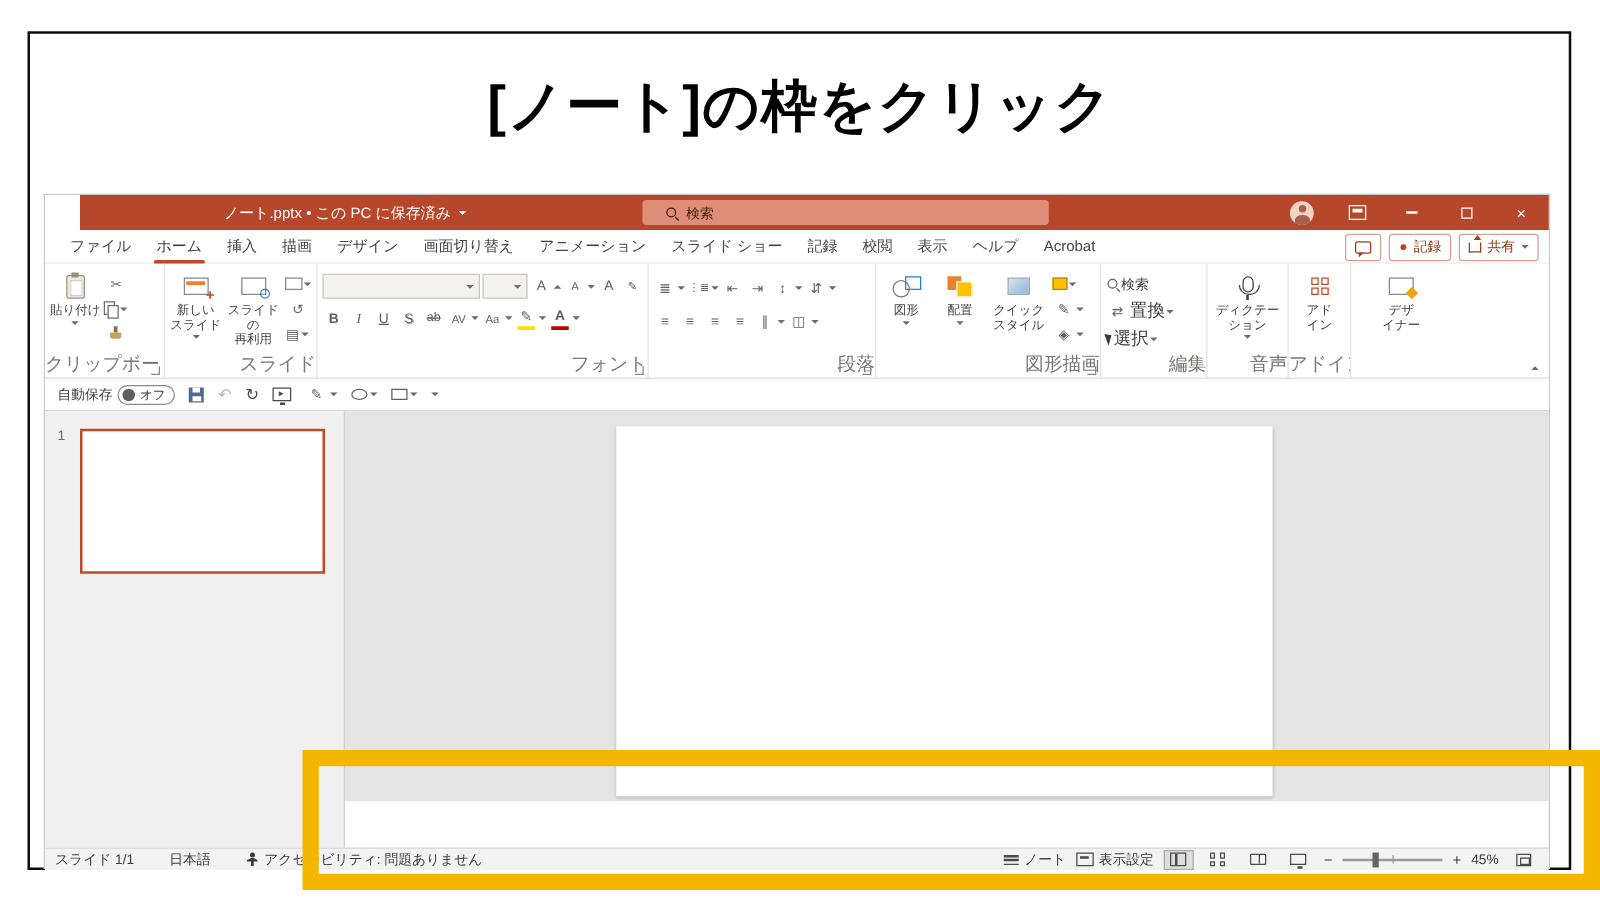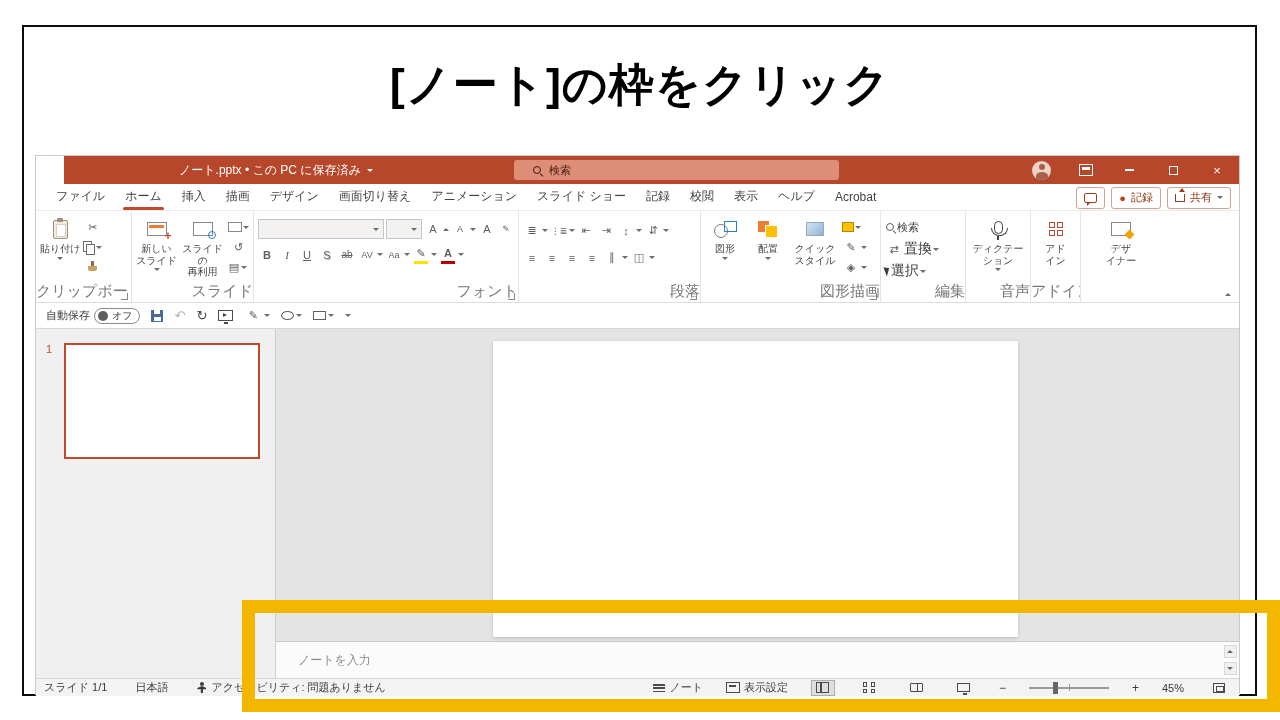--- a/index.html
+++ b/index.html
@@ -27,21 +27,21 @@
   
   .chv{display:inline-block;width:0;height:0;border-left:3px solid transparent;border-right:3px solid transparent;border-top:3.5px solid #6b6b6b}
   .chv.w{border-top-color:#fff}
   .chv.up{transform:rotate(180deg)}
   .tup{width:0;height:0;border-left:3px solid transparent;border-right:3px solid transparent;border-bottom:3.5px solid #666}
   .mag{position:relative;width:11px;height:11px;display:inline-block;flex:0 0 auto}
   .mag::before{content:"";position:absolute;left:1px;top:1px;width:6px;height:6px;border:1.4px solid currentColor;border-radius:50%}
   .mag::after{content:"";position:absolute;left:8.2px;top:8.2px;width:3.6px;height:1.4px;background:currentColor;transform:rotate(45deg);transform-origin:left center}
 
   
-  .tabs{height:27px;display:flex;align-items:flex-end;padding-left:10px;background:#fff;position:relative;border-bottom:1px solid #EDEBE9}
+  .tabs{height:27px;display:flex;align-items:center;padding-left:10px;background:#fff;position:relative;border-bottom:1px solid #EDEBE9}
   .tab{padding:0 10px;height:27px;display:flex;align-items:center;font-size:12px;color:#444;position:relative;white-space:nowrap}
   .tab.sel{font-weight:400;color:#3b3b3b}
   .tab.sel::after{content:"";position:absolute;left:8px;right:8px;bottom:0;height:3px;background:#C0492C;border-radius:2px}
   .tab-actions{position:absolute;right:8px;top:2px;height:23px;display:flex;align-items:center;gap:6px}
   .abtn{height:22px;border:1px solid #D2A292;border-radius:3px;background:#fff;display:flex;align-items:center;gap:5px;padding:0 7px;font-size:11px;color:#8C3415;white-space:nowrap}
   .bub{width:13px;height:10px;border:1.3px solid #A03A1F;border-radius:2px;position:relative}
   .bub::after{content:"";position:absolute;left:2px;bottom:-4.5px;width:0;height:0;border-top:4px solid #A03A1F;border-right:4px solid transparent}
   .dot{color:#C43E1C;font-size:11px}
   .camic{width:13px;height:9px;border:1.3px solid #A03A1F;position:relative}
   .camic::after{content:"";position:absolute;left:3px;top:1.5px;width:4px;height:3px;background:#A03A1F}
@@ -125,21 +125,21 @@
   .rightcol{flex:1;display:flex;flex-direction:column}
   .canvas{height:312px;background:#E4E4E4;position:relative}
   .slide{position:absolute;left:217px;top:12px;width:525px;height:296px;background:#fff;box-shadow:0 1px 3px rgba(0,0,0,.18)}
   .notes{height:37px;background:#FBFBFB;border-top:1px solid #C9C9C9;display:flex;align-items:center;padding-left:22px;color:#8a8a8a;font-size:12px;position:relative}
   .nscroll{position:absolute;right:2px;top:3px;bottom:3px;width:14px;display:flex;flex-direction:column;justify-content:space-between;align-items:center}
   .nbtn{width:13px;height:13px;background:#F0F0F0;border:1px solid #D9D9D9;display:flex;align-items:center;justify-content:center}
 
   
   .status{height:18px;background:#F3F3F3;border-top:1px solid #D6D6D6;display:flex;align-items:center;font-size:11px;color:#3b3b3b;padding:0 8px;gap:28px}
   .st-left{display:flex;align-items:center;gap:28px}
-  .st-right{margin-left:auto;display:flex;align-items:center;gap:23px}
+  .st-right{margin-left:auto;display:flex;align-items:center;gap:8px}
   .stitem{display:flex;align-items:center;gap:4px;white-space:nowrap}
   .iaccess{width:11px;height:12px;position:relative;display:inline-block}
   .iaccess::before{content:"";position:absolute;left:3.5px;top:0;width:4px;height:4px;border-radius:50%;background:#3b3b3b}
   .iaccess::after{content:"";position:absolute;left:1px;top:4.5px;width:9px;height:7px;background:#3b3b3b;clip-path:polygon(50% 0,100% 30%,100% 45%,62% 45%,62% 100%,38% 100%,38% 45%,0 45%,0 30%)}
   .inotes{width:12px;height:9px;position:relative;border-bottom:1.5px solid #4a4a4a;display:inline-block}
   .inotes::before{content:"";position:absolute;left:0;top:1px;width:12px;height:1.5px;background:#4a4a4a}
   .inotes::after{content:"";position:absolute;left:0;top:4px;width:12px;height:1.5px;background:#4a4a4a}
   .idisp{width:14px;height:11px;border:1.4px solid #4a4a4a;position:relative;display:inline-block}
   .idisp::after{content:"";position:absolute;left:2px;top:2px;width:7px;height:1.6px;background:#4a4a4a}
   .iv{width:24px;height:16px;display:flex;align-items:center;justify-content:center;border:1px solid transparent}
@@ -501,31 +501,20 @@
 
     <div class="main">
       <div class="thumbs">
         <span class="thumb-num">1</span>
         <div class="thumb"></div>
       </div>
       <div class="rightcol">
         <div class="canvas">
           <div class="slide"></div>
         </div>
-        <div class="notes">
-          <span>ノートを入力</span>
-          <span class="nscroll">
-            <span class="nbtn">
-                <span class="tup"></span>
-              </span>
-            <span class="nbtn">
-                <span class="chv"></span>
-              </span>
-          </span>
-        </div>
       </div>
     </div>
 
     <div class="status">
       <span class="st-left">
         <span class="stitem">スライド 1/1</span>
         <span class="stitem">日本語</span>
         <span class="stitem">
           <span class="iaccess"></span>
           <span>アクセシビリティ: 問題ありません</span>

